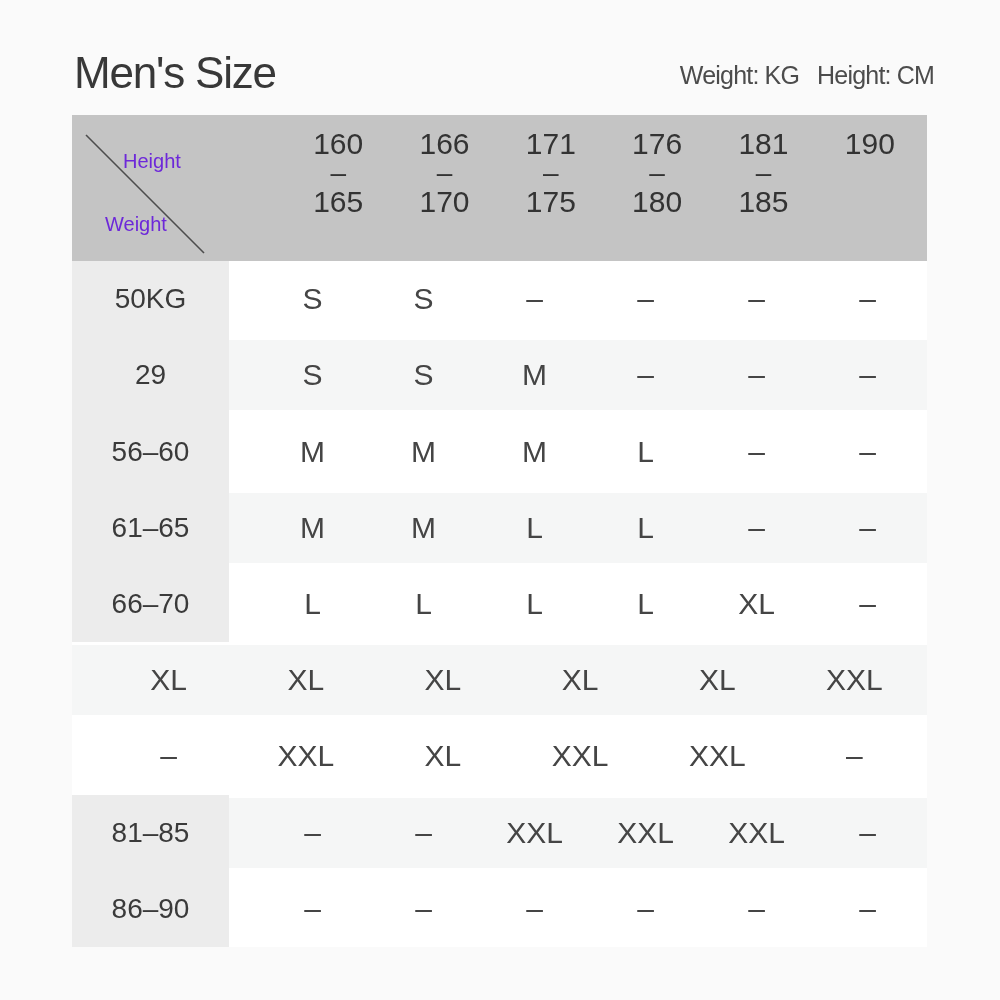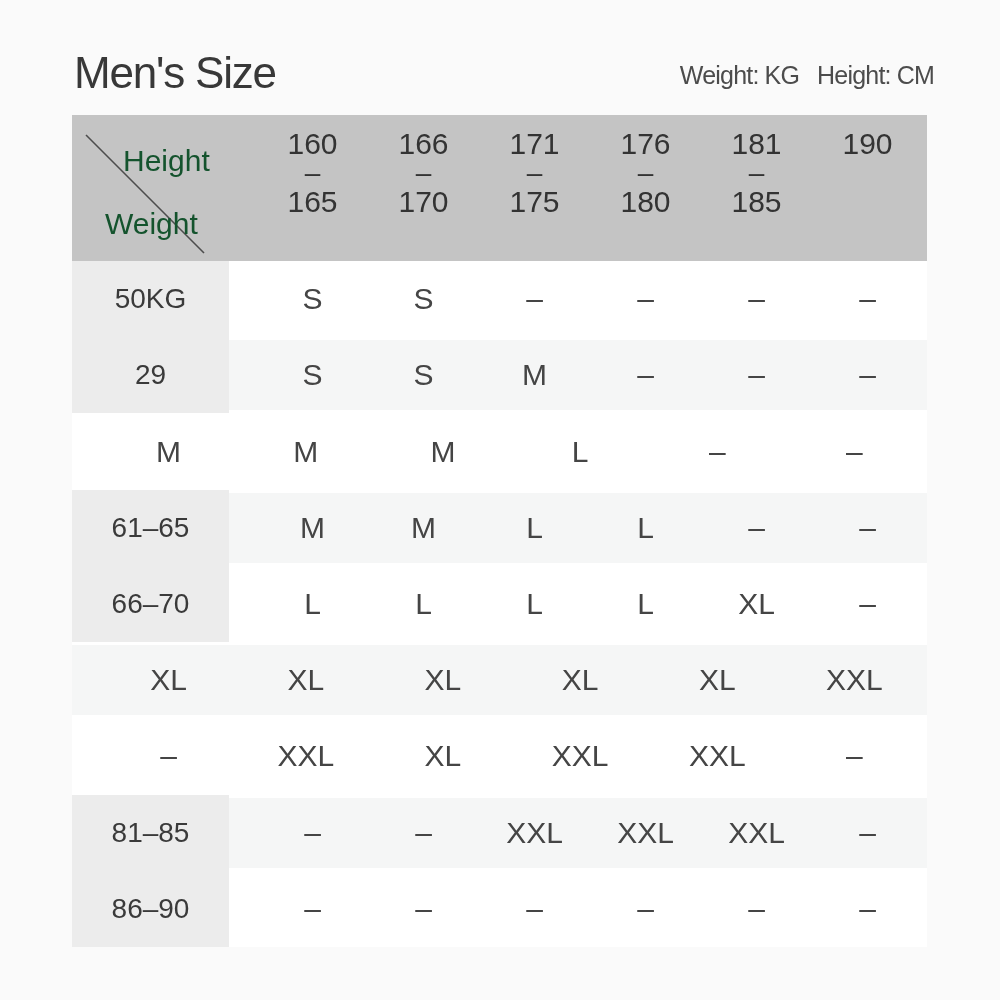--- a/index.html
+++ b/index.html
@@ -30,21 +30,21 @@
     position: absolute; left: 72px; top: 115px;
     width: 855px; height: 832px;
   }
 
   
   .thead {
     display: flex; height: 146px; background: #c4c4c4;
   }
   .corner {
     position: relative; width: 157px; flex: none;
-    color: #14532d; font-size: 30px;
+    color: #6d28d9; font-size: 20px; padding-left: 28px;
   }
   .corner svg { position: absolute; left: 0; top: 0; }
   .corner .axis-col { position: absolute; left: 51px; top: 31px; line-height: 30px; }
   .corner .axis-row { position: absolute; left: 5px;  top: 94px; line-height: 30px; margin-left: 28px; }
 
   .head-cols {
     flex: 1; display: flex;
     padding: 14px 4px 0 28px;
     align-items: flex-start;
   }
@@ -146,20 +146,21 @@
           <div class="row-data">
             <div class="cell">S</div>
             <div class="cell">S</div>
             <div class="cell">M</div>
             <div class="cell">–</div>
             <div class="cell">–</div>
             <div class="cell">–</div>
           </div>
         </div>
         <div class="trow">
+          <div class="row-label">56–60</div>
           <div class="row-data">
             <div class="cell">M</div>
             <div class="cell">M</div>
             <div class="cell">M</div>
             <div class="cell">L</div>
             <div class="cell">–</div>
             <div class="cell">–</div>
           </div>
         </div>
         <div class="trow">

